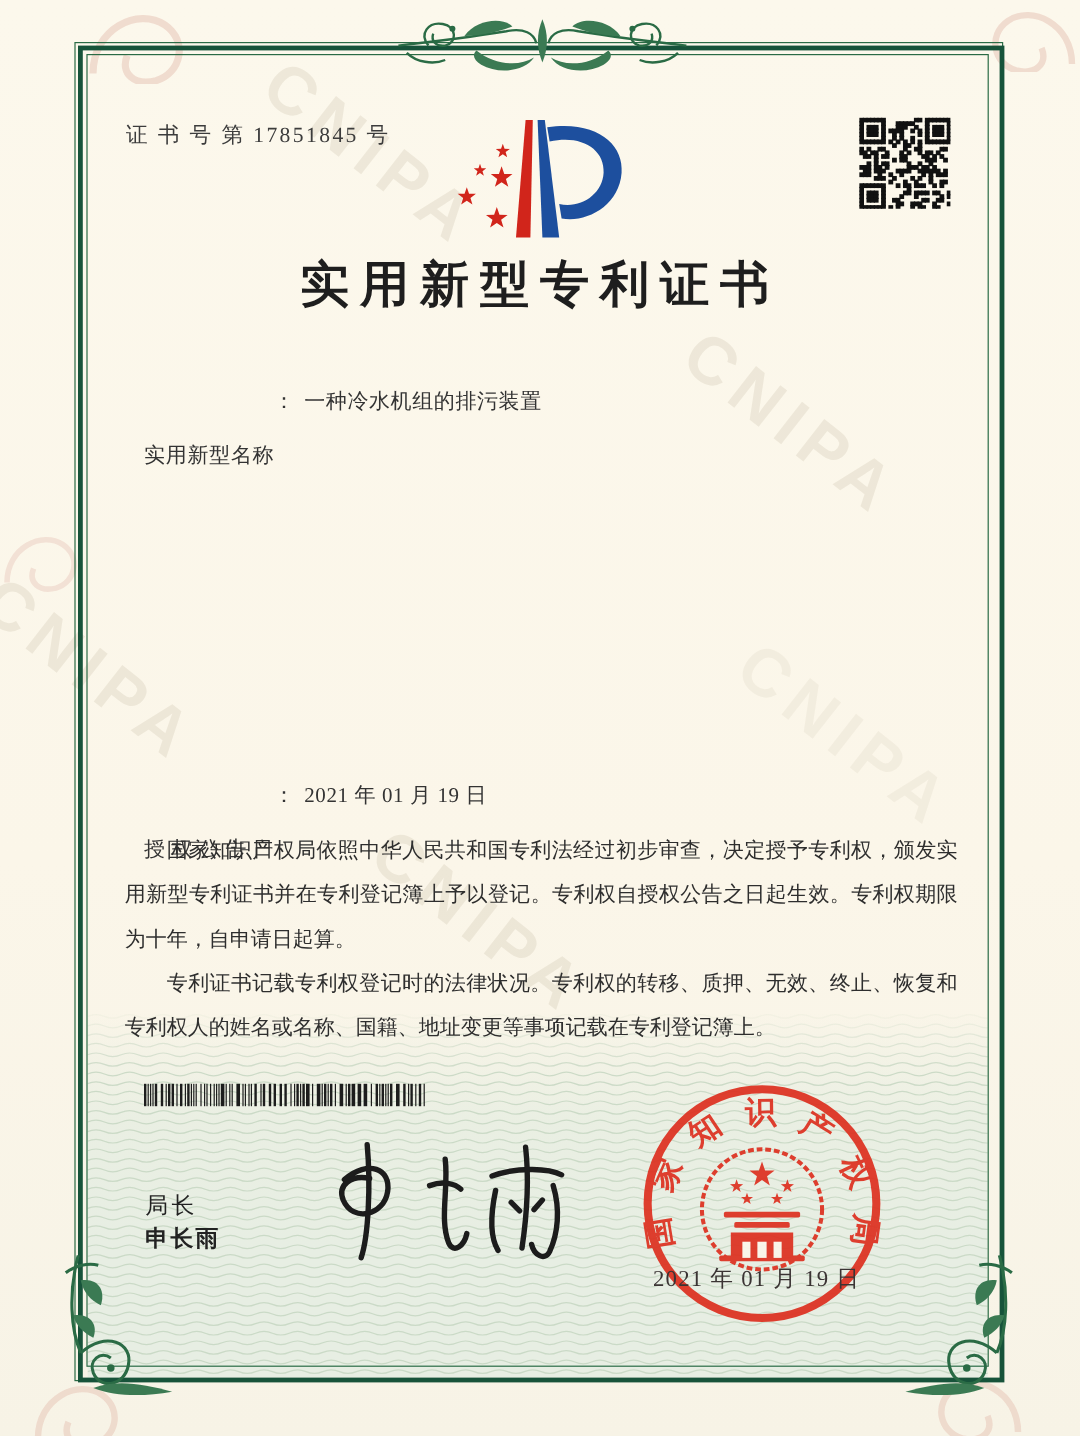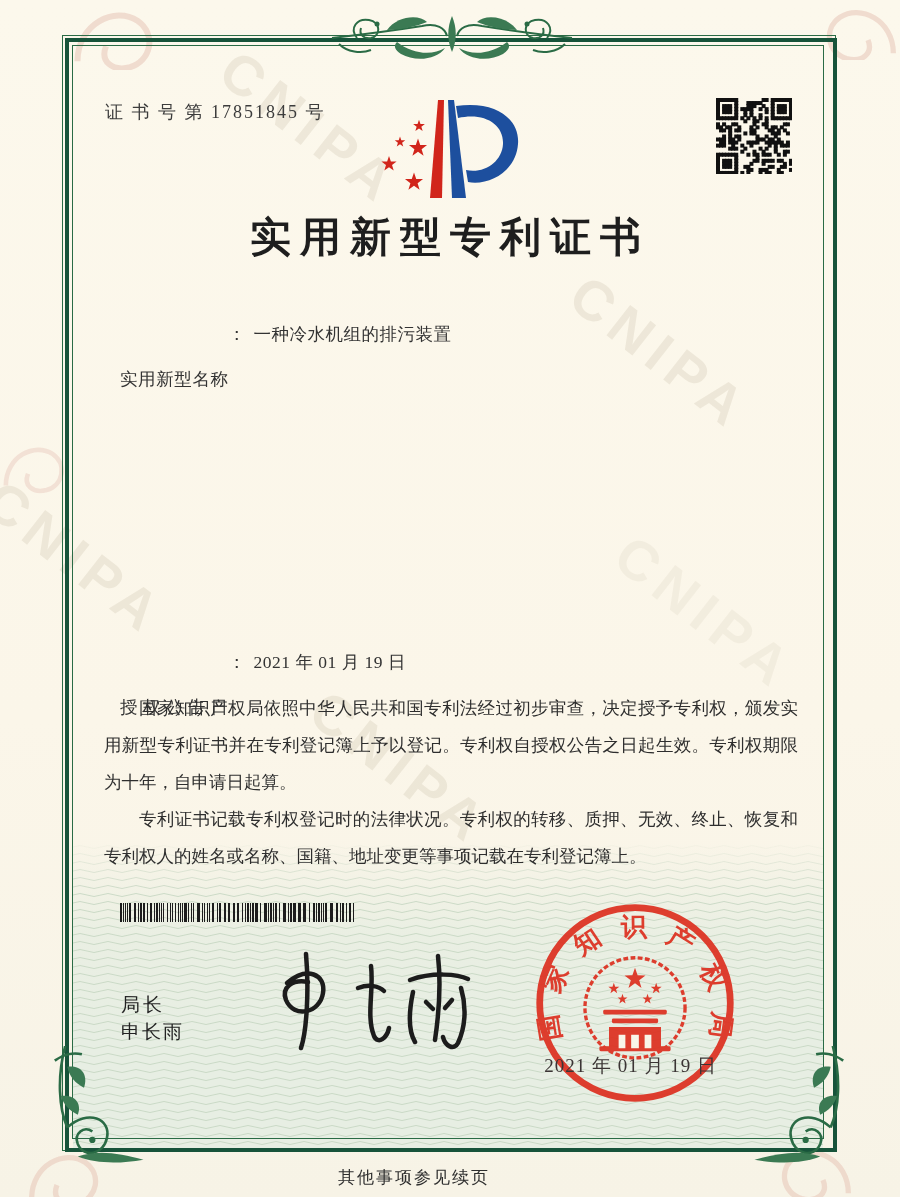--- a/index.html
+++ b/index.html
@@ -26,21 +26,21 @@
          letter-spacing:9px;color:#1e1e1e;}
   .frow{left:120px;width:680px;font-size:17.5px;color:#333;}
   .flabel{display:inline-block;width:108px;text-align:justify;text-align-last:justify;vertical-align:top;margin-top:45px;}
   .fcolon{margin-right:8px;}
   .fvalue{letter-spacing:.5px;}
   #grant-no-part{position:absolute;left:335px;top:0;white-space:nowrap;}
   #paras{left:104px;top:690px;width:694px;font-size:17.5px;line-height:37px;
          color:#2e2e2e;text-align:justify;}
   #paras p{margin:0;text-indent:2em;}
   #chief-title{left:121px;top:992px;font-size:19px;color:#222;letter-spacing:3px;text-align:right;}
-  #chief-name{left:121px;top:1019px;font-size:19px;color:#222;letter-spacing:2px;}
+  #chief-name{left:121px;top:1019px;font-size:19px;color:#222;letter-spacing:2px;font-weight:bold;}
   #seal-date{left:543px;top:1053px;width:175px;text-align:center;font-size:19px;
              color:#3b3434;letter-spacing:1px;}
   #page-note{left:0;width:840px;top:1117px;text-align:center;font-size:15.5px;color:#3a3a3a;}
   #cont-note{left:0;width:828px;top:1166px;text-align:center;font-size:17px;color:#2e2e2e;letter-spacing:2px;}
 </style>
 </head>
 <body>
 
 <div id="page">
 
@@ -584,15 +584,14 @@
       <g fill="#fbf6ea">
         <rect x="90" y="140" width="7" height="14"></rect>
         <rect x="103" y="140" width="8" height="14"></rect>
         <rect x="117" y="140" width="7" height="14"></rect>
       </g>
     </g>
   </svg>
 
   <div id="seal-date" class="abs">2021 年 01 月 19 日</div>
 
-  <div id="cont-note" class="abs">其他事项参见续页</div>
 
 </div>
 
 </body></html>

